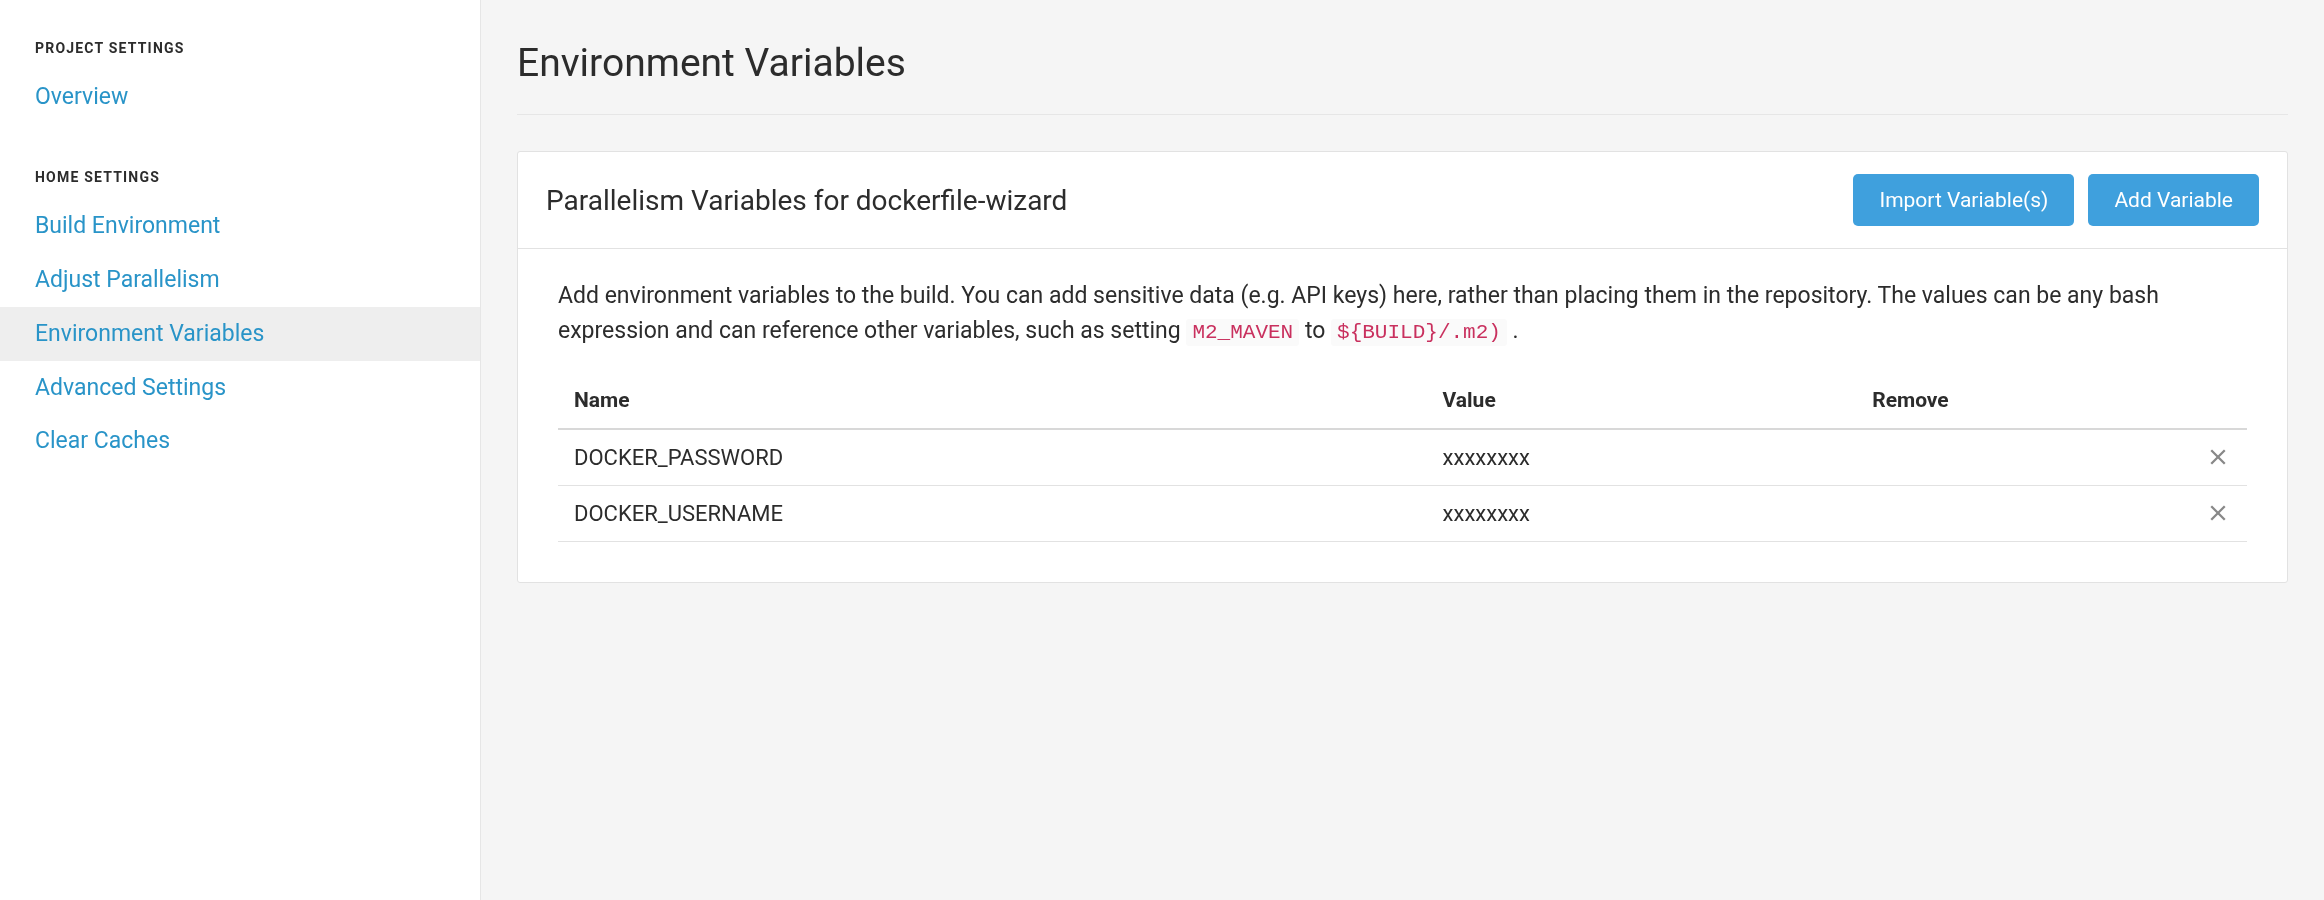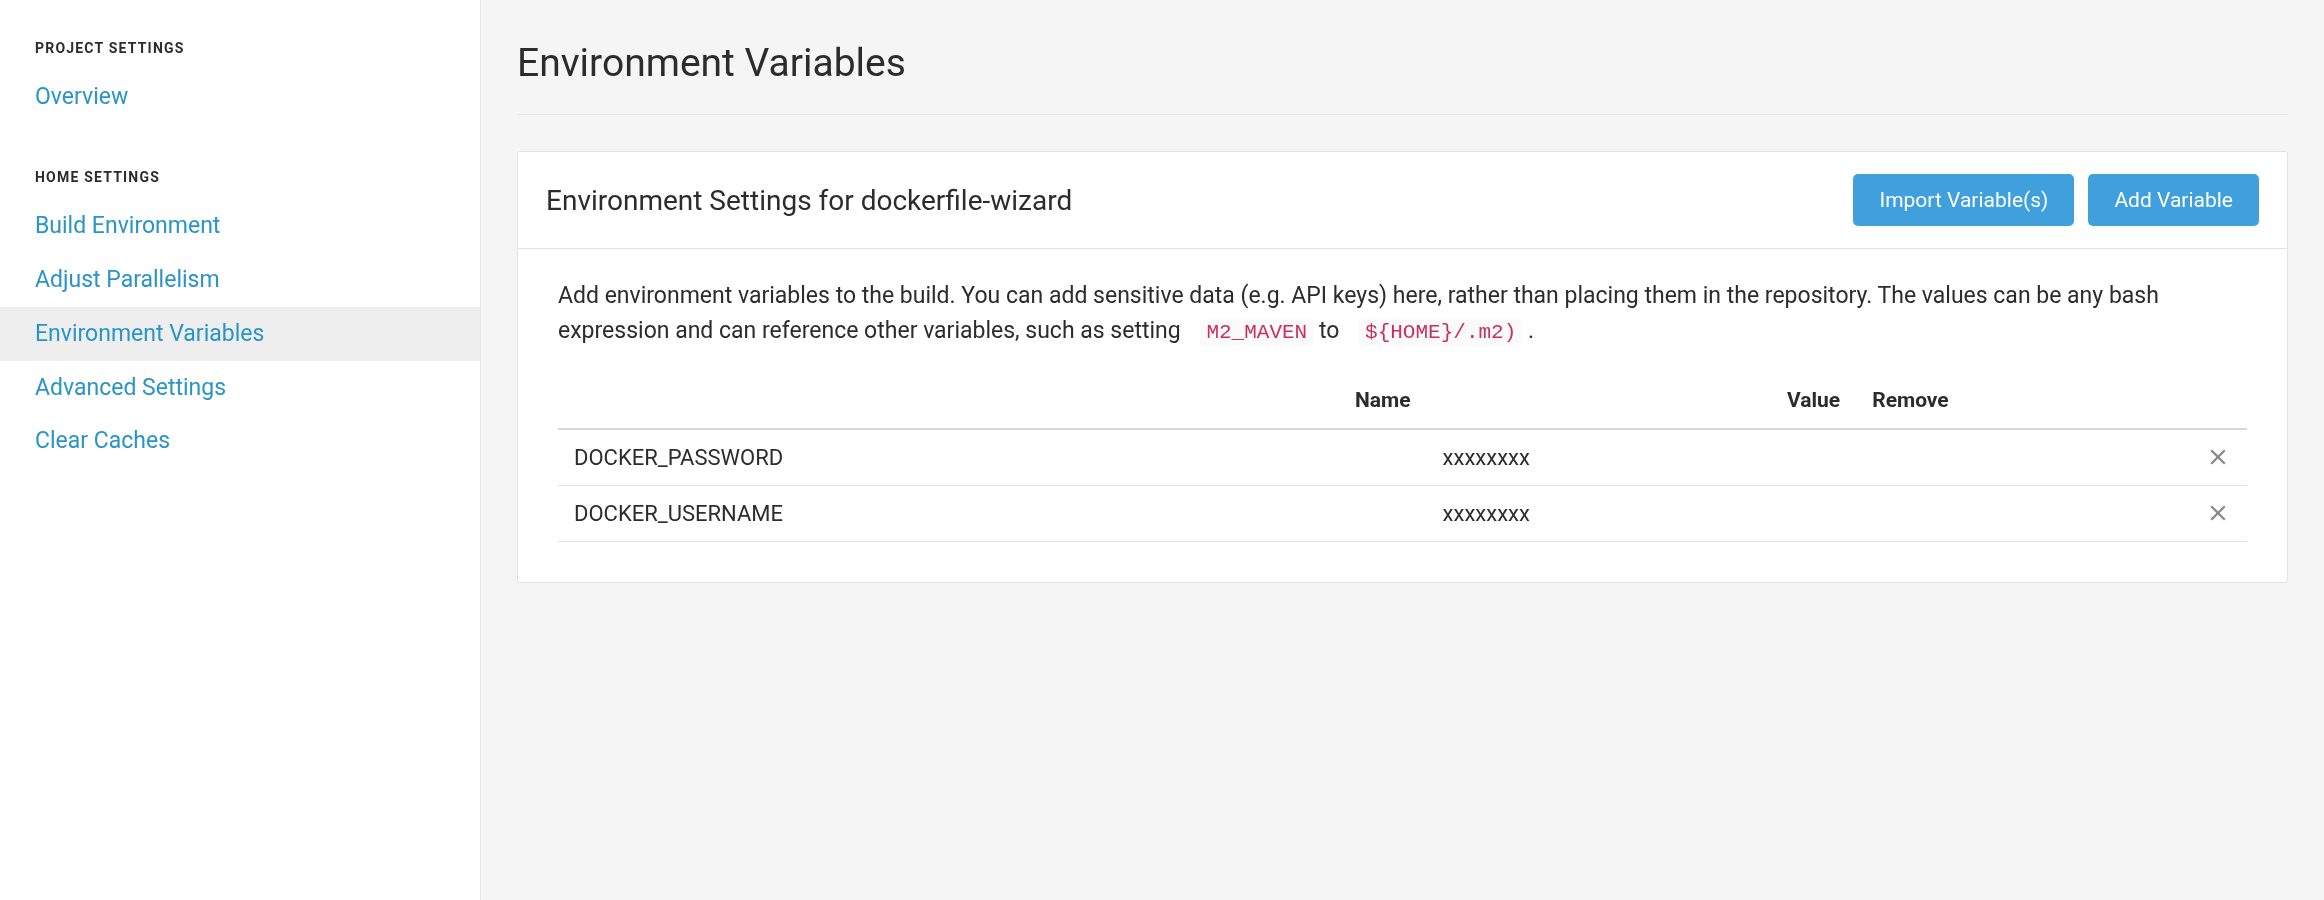--- a/index.html
+++ b/index.html
@@ -104,28 +104,27 @@
     color: #2c2c2c;
     margin-bottom: 30px;
   }
   .code-inline {
     font-family: "SFMono-Regular", Consolas, "Liberation Mono", Menlo, monospace;
     font-size: 21px;
     color: #c9305e;
     background: #fafafa;
     padding: 2px 6px;
     border-radius: 3px;
-    margin-left: 14px;
   }
   .env-table {
     width: 100%;
     border-collapse: collapse;
   }
   .env-table th {
-    text-align: right;
+    text-align: left;
     font-size: 21px;
     font-weight: 700;
     color: #2c2c2c;
     padding: 10px 16px 16px 16px;
     border-bottom: 2px solid #d8d8d8;
   }
   .env-table th.col-remove {
     text-align: left;
   }
   .env-table td {
@@ -170,32 +169,32 @@
         <li class="nav-item">Clear Caches</li>
       </ul>
     </div>
   </nav>
 
   <main class="main">
     <h1 class="page-title">Environment Variables</h1>
 
     <div class="card">
       <div class="card-header">
-        <div class="card-title">Environment Settings for dockerfile-wizard</div>
+        <div class="card-title">Parallelism Variables for dockerfile-wizard</div>
         <div class="button-group">
           <button class="btn">Import Variable(s)</button>
           <button class="btn">Add Variable</button>
         </div>
       </div>
       <div class="card-body">
         <p class="description">
           <span>Add environment variables to the build. You can add sensitive data (e.g. API keys) here, rather than placing them in the repository. The values can be any bash expression and can reference other variables, such as setting </span>
           <code class="code-inline">M2_MAVEN</code>
           <span> to </span>
-          <code class="code-inline">${HOME}/.m2)</code>
+          <code class="code-inline">${BUILD}/.m2)</code>
           <span> .</span>
         </p>
 
         <table class="env-table">
           <thead>
             <tr>
               <th>Name</th>
               <th>Value</th>
               <th class="col-remove">Remove</th>
             </tr>

